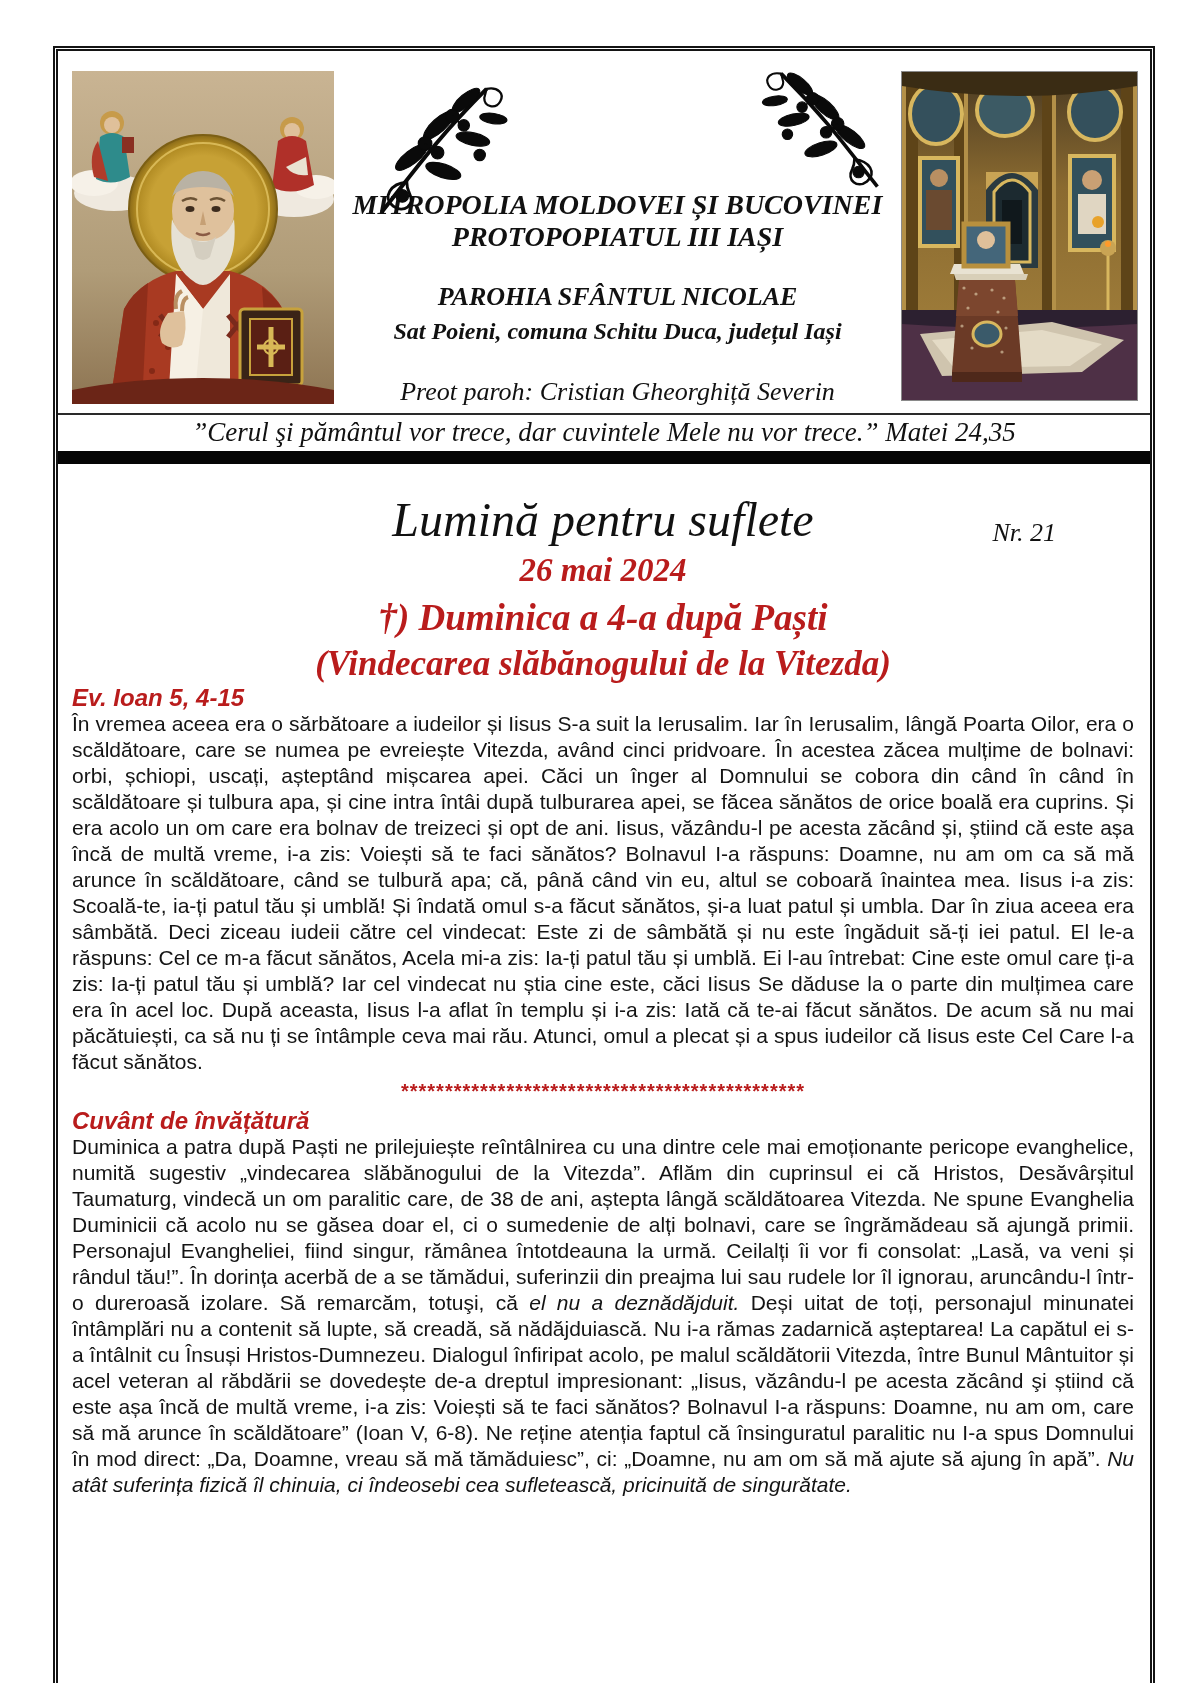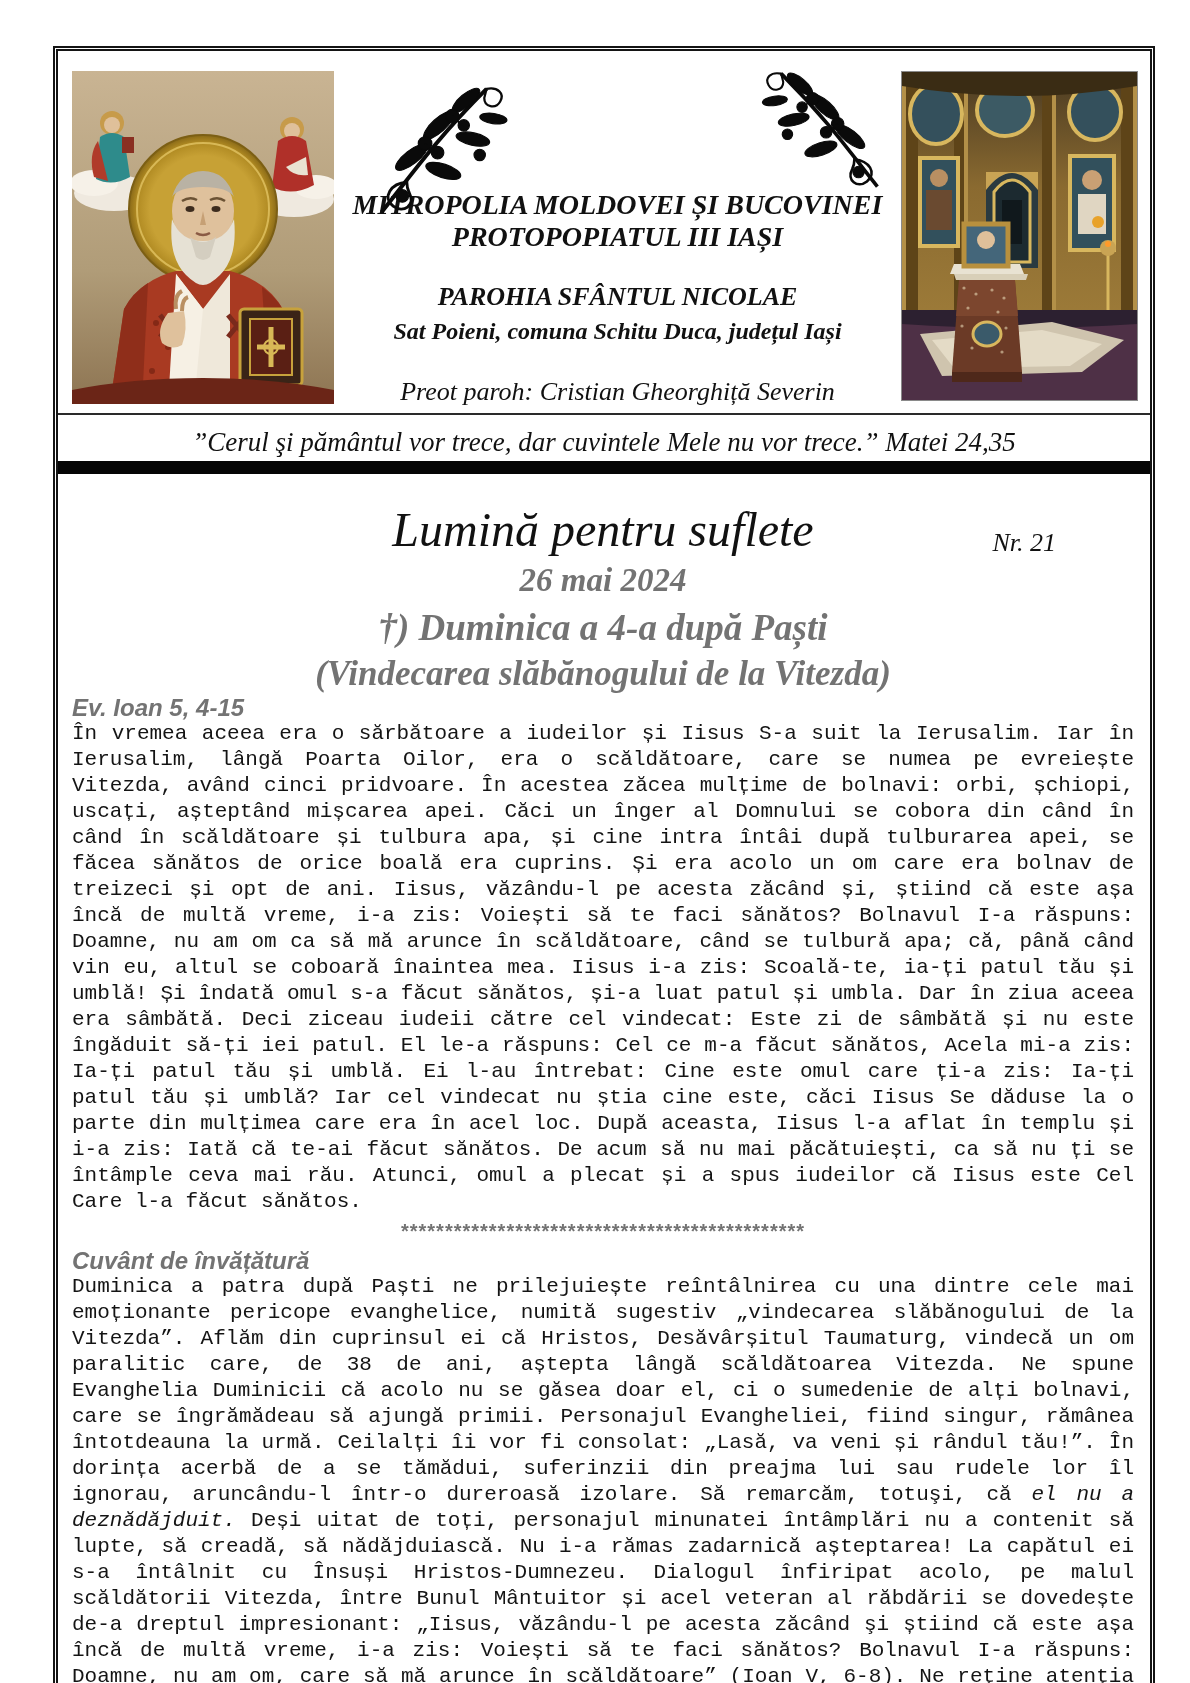--- a/index.html
+++ b/index.html
@@ -18,37 +18,37 @@
   .header-center{flex:1;position:relative;text-align:center;padding-top:118px;min-width:0;}
   .orn{position:absolute;}
   .orn-left{left:24px;top:2px;width:150px;height:148px;}
   .orn-right{right:4px;top:-12px;width:132px;height:136px;transform:scaleX(-1);}
   .hc-line1,.hc-line2{font-weight:bold;font-style:italic;font-size:28px;line-height:32px;}
   .hc-parish{font-weight:bold;font-style:italic;font-size:26px;line-height:36px;margin-top:26px;}
   .hc-address{font-weight:bold;font-style:italic;font-size:24px;line-height:28px;margin-top:2px;}
   .hc-priest{font-style:italic;font-size:26px;line-height:30px;margin-top:32px;}
   .header-rule{border-top:2px solid #2a2a2a;}
   
-  .quote-row{text-align:center;font-style:italic;font-size:27px;line-height:32px;padding:11px 0 3px;}
+  .quote-row{text-align:center;font-style:italic;font-size:27px;line-height:32px;padding:1px 0 3px;}
   .black-bar{height:13px;background:#050505;}
   
   .content{padding:3px 16px 0 14px;margin-top:27px;}
   .masthead{position:relative;text-align:center;}
   .masthead-title{font-style:italic;font-size:48px;line-height:52px;}
   .issue-no{position:absolute;right:78px;top:24px;font-style:italic;font-size:26px;}
-  .red{color:#737373;}
+  .red{color:#b91c1c;}
   .m-date{font-weight:bold;font-style:italic;font-size:33px;line-height:38px;margin-top:5px;}
   .m-feast{font-weight:bold;font-style:italic;font-size:37px;line-height:42px;margin-top:8px;}
   .m-feast-sub{font-weight:bold;font-style:italic;font-size:35px;line-height:41px;margin-top:4px;}
   .section-heading{
     font-family:"Liberation Sans", sans-serif;font-weight:bold;font-style:italic;
     font-size:24px;line-height:27px;margin-top:4px;
   }
   .body-par{
-    font-family:Liberation Mono, monospace;font-size:21px;line-height:26px;
+    font-family:Liberation Sans, sans-serif;font-size:21px;line-height:26px;
     text-align:justify;color:#141414;
   }
   .asterisk-row{
     font-family:"Liberation Sans", sans-serif;font-weight:bold;font-size:20px;
     text-align:center;letter-spacing:1px;margin:5px 0 2px;
   }
 </style>
 </head>
 <body>
 

